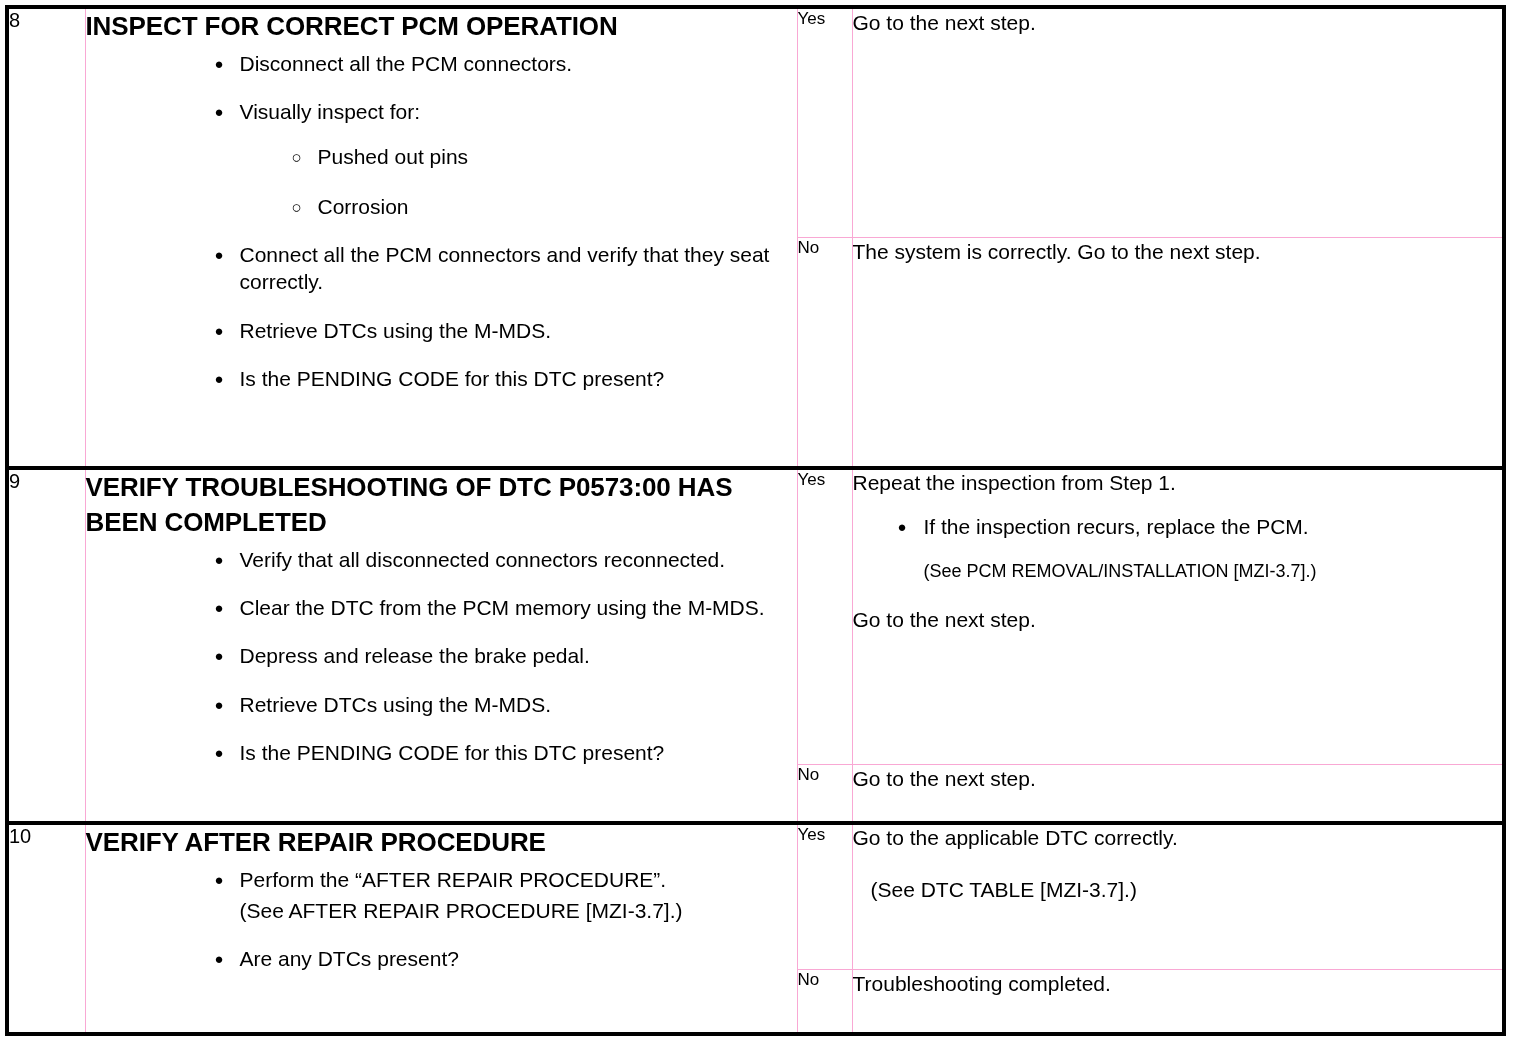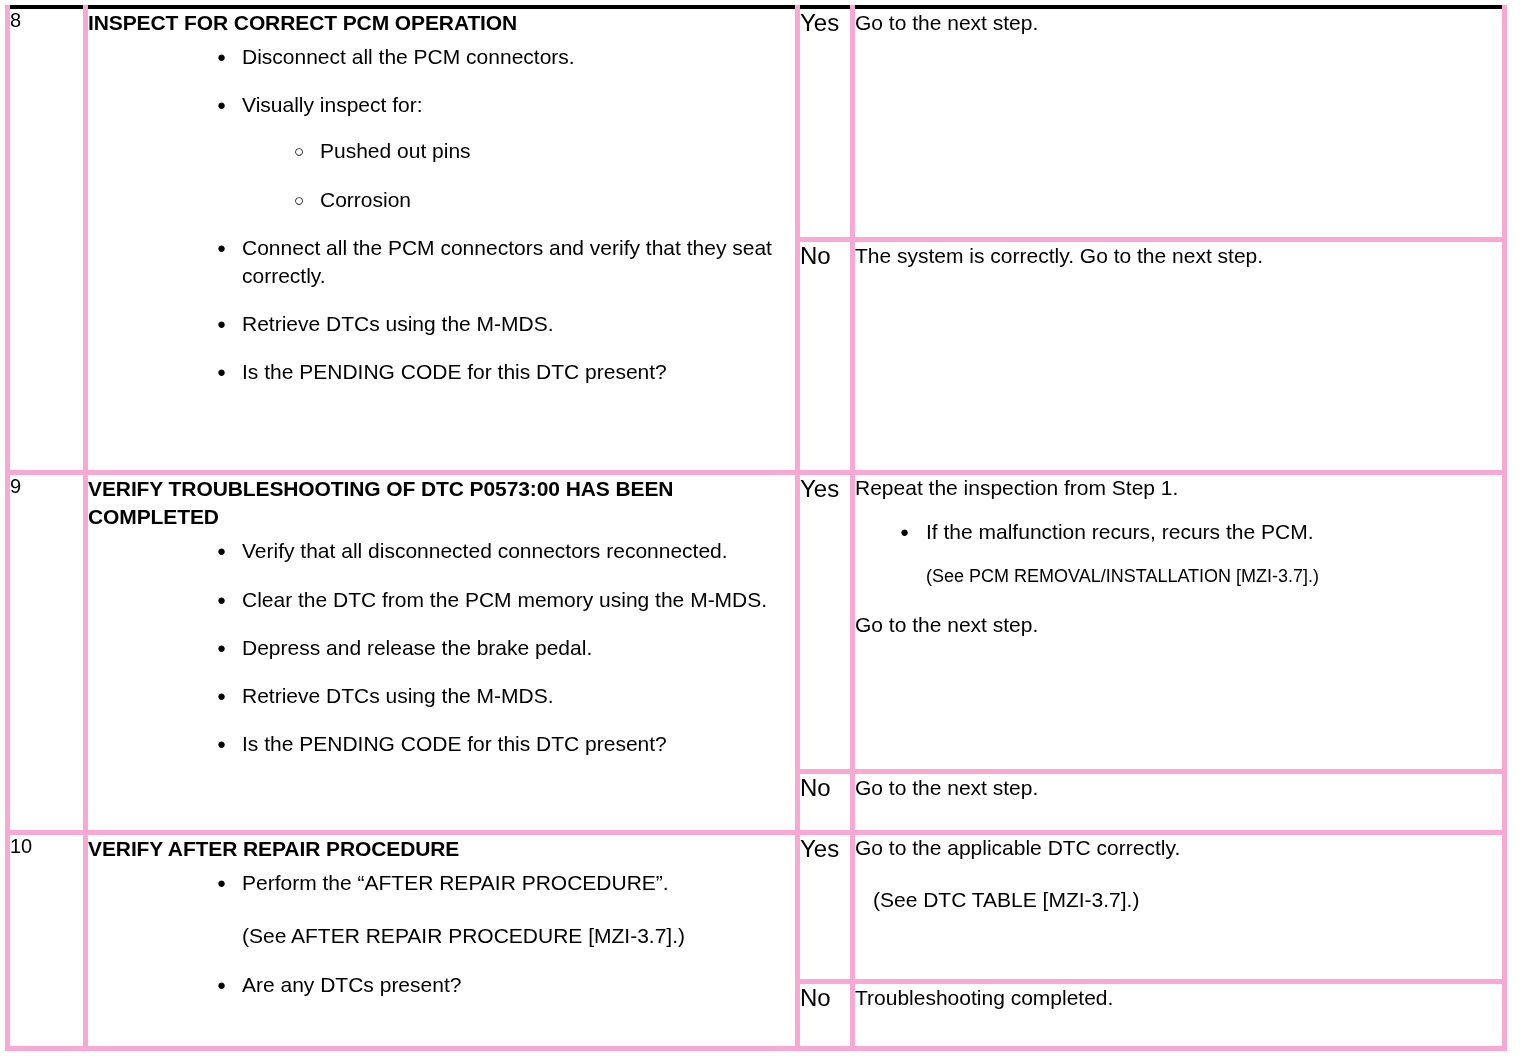--- a/index.html
+++ b/index.html
@@ -27,21 +27,21 @@
     position: absolute;
     left: 5px;
     top: 5px;
     width: 1501px;
     border-collapse: collapse;
     table-layout: fixed;
     border: 4px solid #000;
   }
 
   table.dtc-table td {
-    border: 5px solid #f9a8d4;
+    border: 1px solid #f9a8d4;
     vertical-align: top;
     padding: 0;
     background: #fff;
   }
 
   
   tr.step-start > td { border-top: 4px solid #000; }
 
   
   col.c-num    { width: 78px; }
@@ -56,35 +56,35 @@
     line-height: 1.15;
     font-weight: normal;
   }
 
   .body-cell {
     padding: 9px 10px 14px 9px;
   }
 
   .yn-cell {
     padding: 9px 6px 0 7px;
-    font-size: 24px;
+    font-size: 17px;
     line-height: 1.15;
     text-align: left;
     white-space: nowrap;
   }
 
   .action-cell {
     padding: 9px 10px 14px 10px;
     font-size: 21px;
     line-height: 1.28;
   }
 
   
   .step-title {
-    font-size: 21px;
+    font-size: 26px;
     font-weight: bold;
     line-height: 1.34;
     letter-spacing: -0.1px;
     margin: 0 0 6px 0;
   }
 
   .plain-line {
     font-size: 21px;
     line-height: 1.3;
     margin: 0 0 16px 0;
@@ -137,21 +137,21 @@
     text-indent: 0;
     font-size: 17px;
     line-height: 1;
     vertical-align: 1px;
   }
 
   
   .cont-line {
     font-size: 21px;
     line-height: 1.30;
-    margin: 26px 0 0 0;
+    margin: 4px 0 0 0;
     padding-left: 154px;
   }
 
   
   ul.rlist {
     list-style: none;
     margin: 16px 0 0 0;
     padding: 0;
   }
   ul.rlist > li {
@@ -272,21 +272,21 @@
             </li>
           </ul>
         </td>
         <td class="yn-cell" style="height:294px;">
           <span>Yes</span>
         </td>
         <td class="action-cell">
           <div>Repeat the inspection from Step 1.</div>
           <ul class="rlist">
             <li>
-              <span class="b-disc">●</span><span>If the malfunction recurs, recurs the PCM.</span>
+              <span class="b-disc">●</span><span>If the inspection recurs, replace the PCM.</span>
             </li>
           </ul>
           <div class="rcont">(See PCM REMOVAL/INSTALLATION [MZI-3.7].)</div>
           <div class="rafter">Go to the next step.</div>
         </td>
       </tr>
       <tr>
         <td class="yn-cell" style="height:56px;">
           <span>No</span>
         </td>

